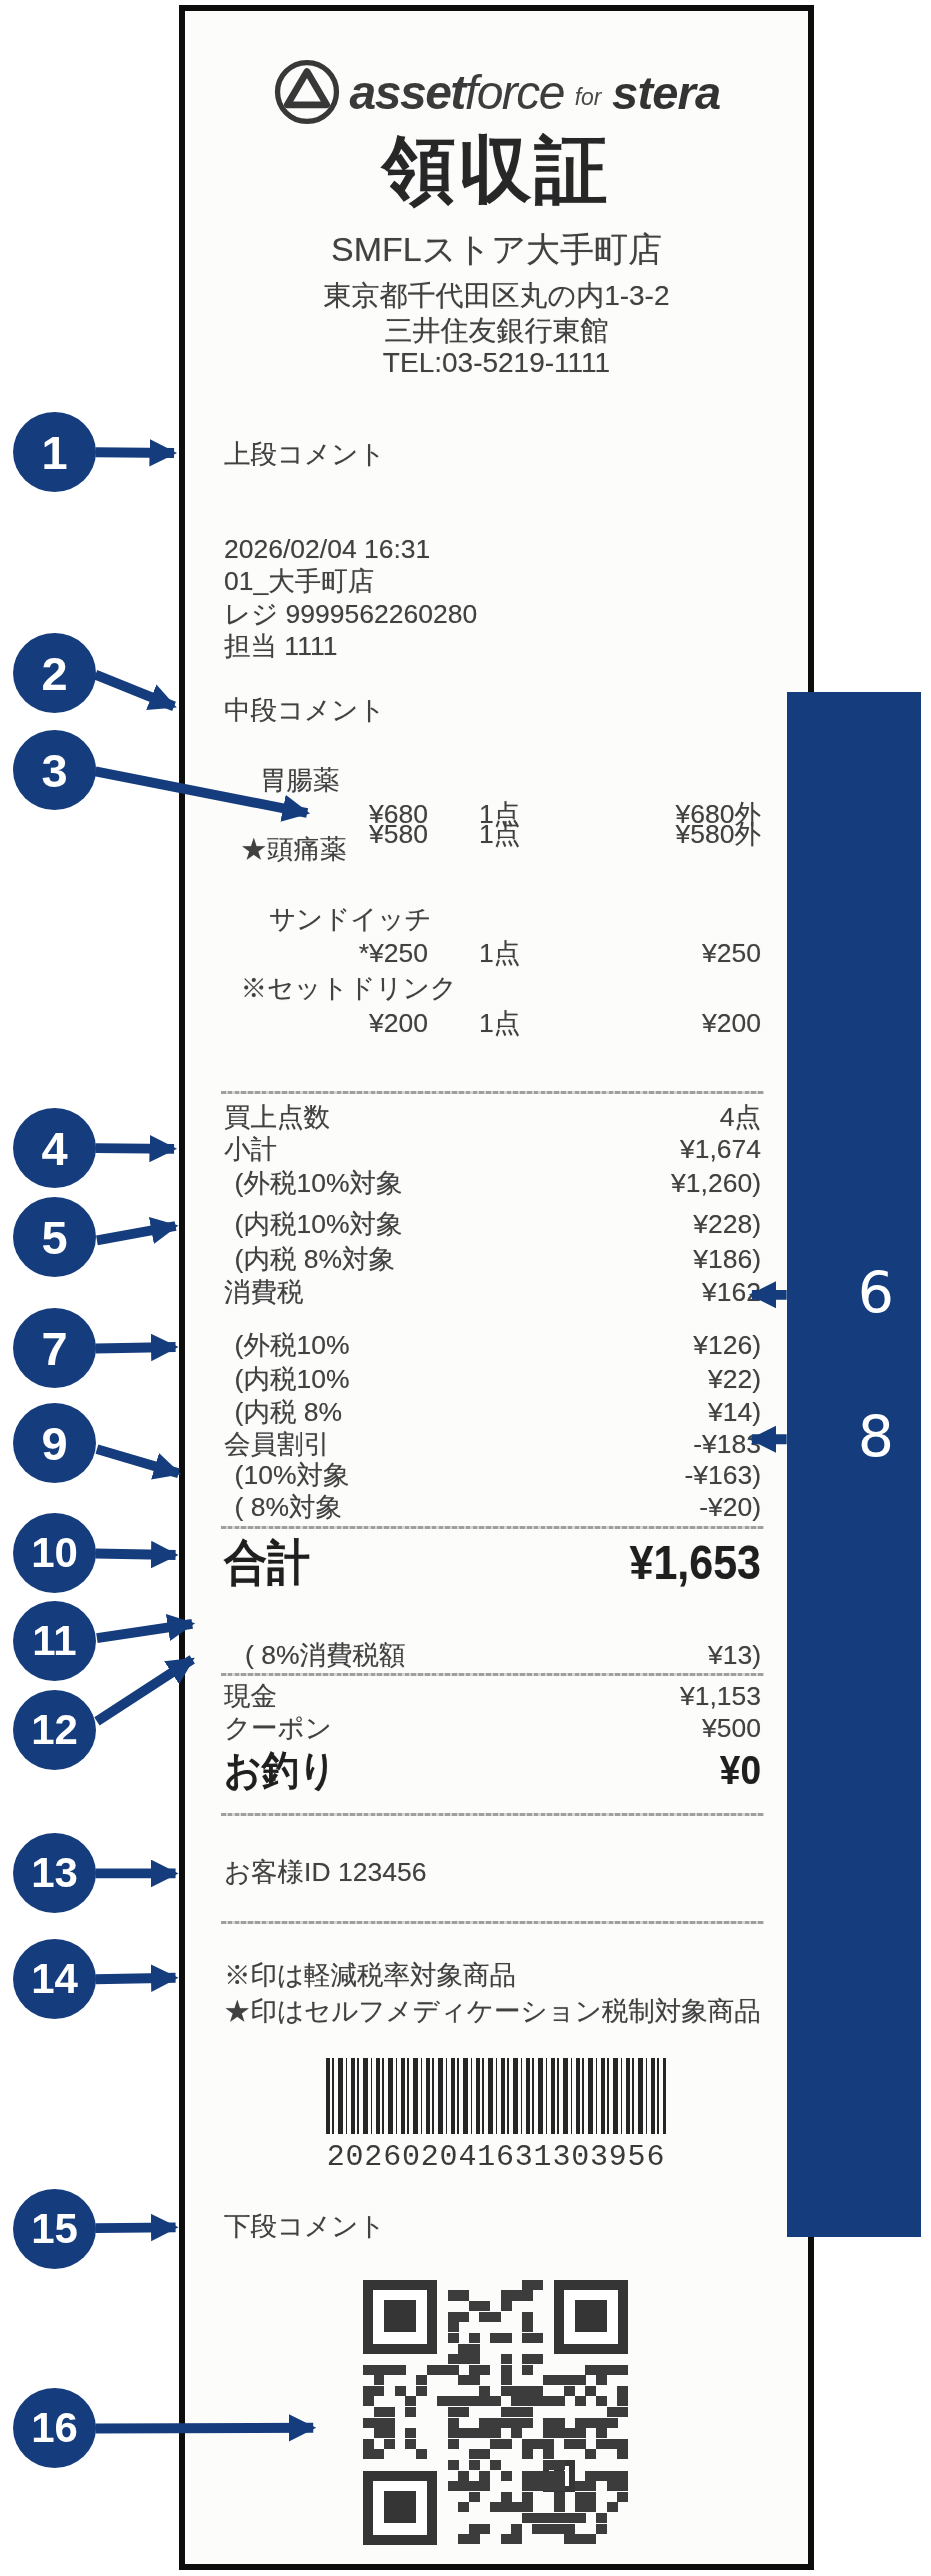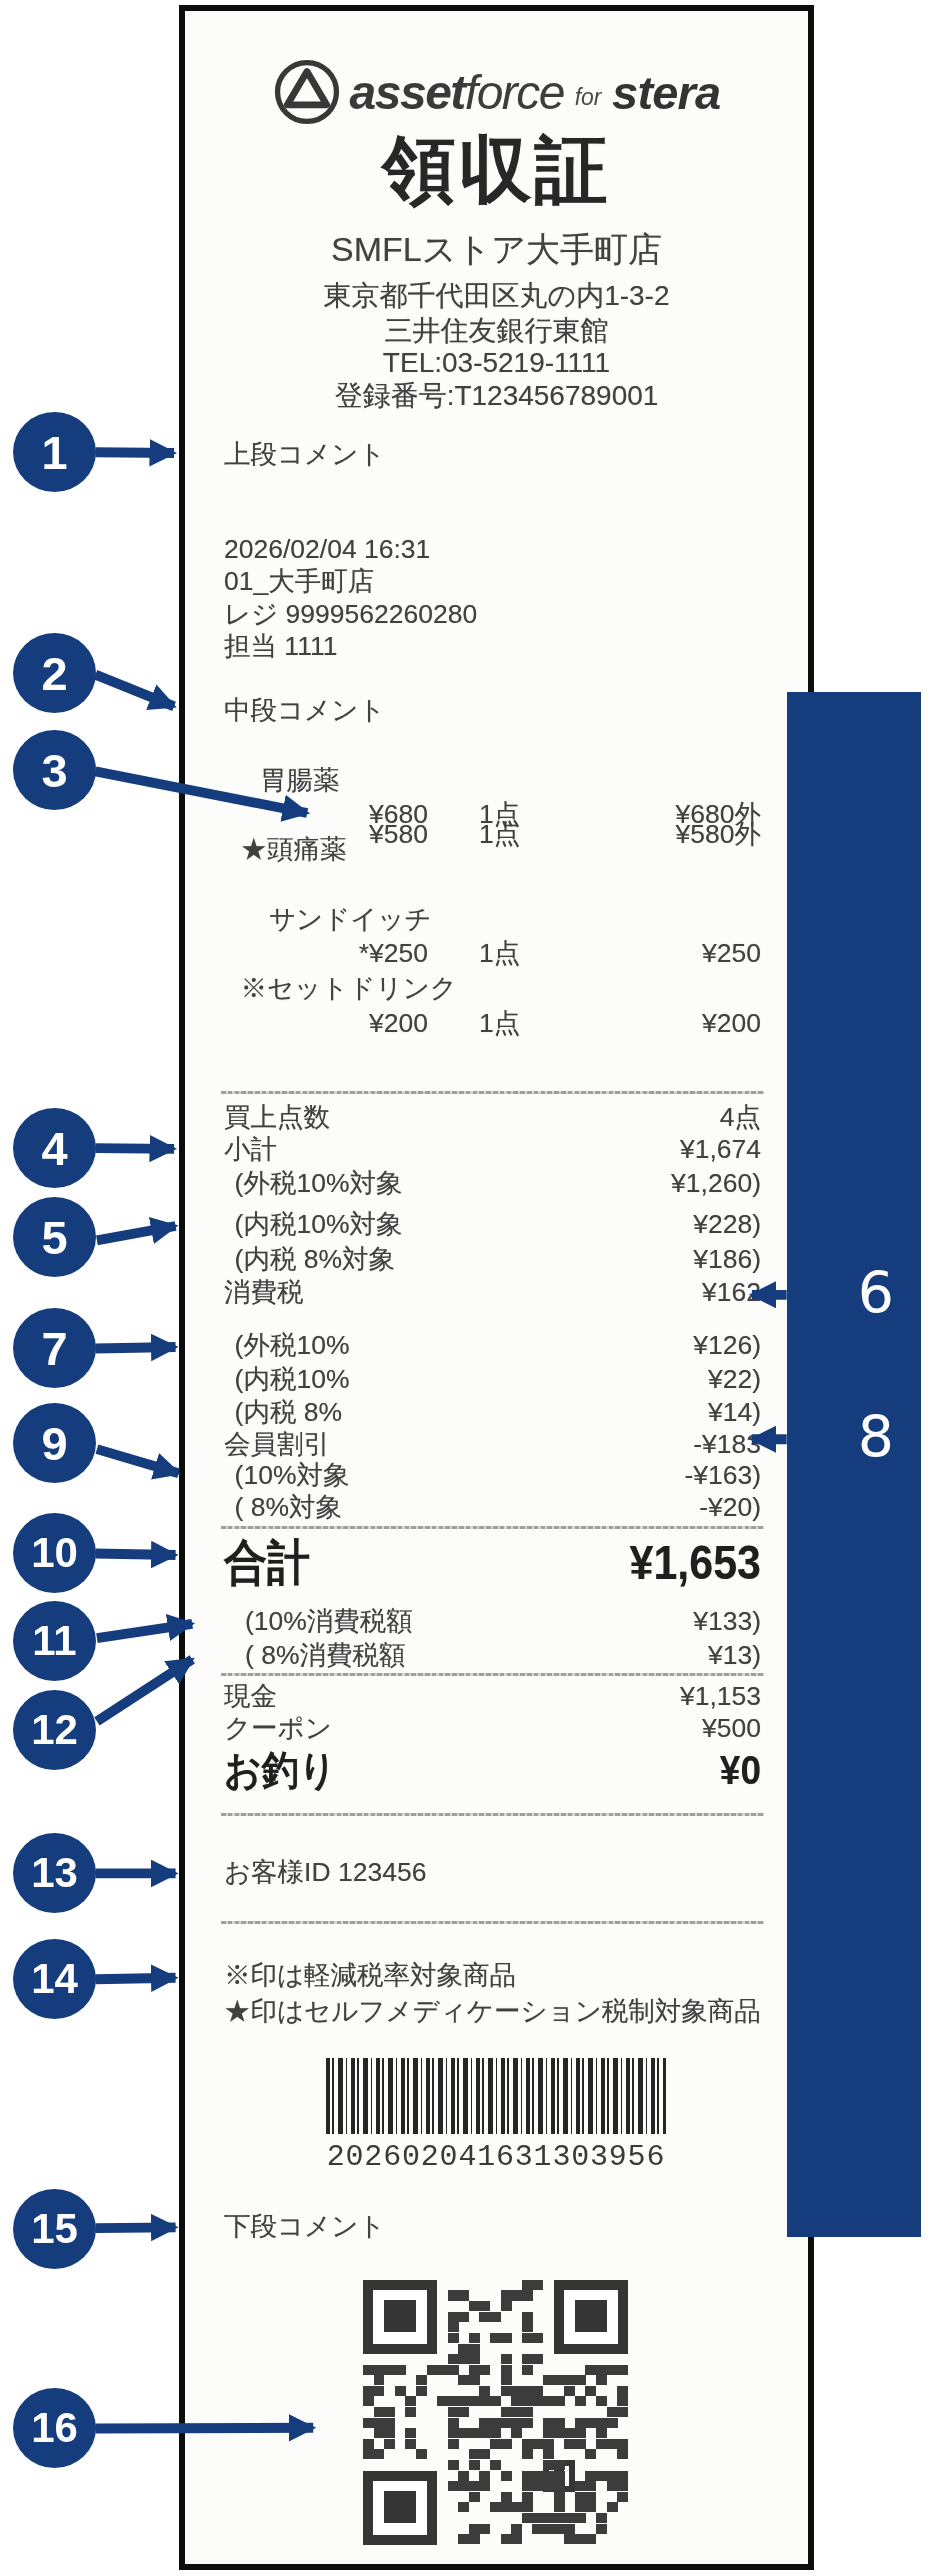--- a/index.html
+++ b/index.html
@@ -82,21 +82,20 @@
         <span class="lfor">for</span>
         <span class="lst">stera</span>
     </div>
 
     <div class="title rtext">領収証</div>
 
     <div class="crow store rtext" style="top:218px">SMFLストア大手町店</div>
     <div class="crow rtext" style="top:268px">東京都千代田区丸の内1-3-2</div>
     <div class="crow rtext" style="top:303px">三井住友銀行東館</div>
     <div class="crow rtext" style="top:335px">TEL:03-5219-1111</div>
-    <div class="crow rtext" style="top:368px">登録番号:T123456789001</div>
 
     <div class="row rtext" style="top:427px">
       <span>上段コメント</span>
     </div>
 
     <div class="row rtext" style="top:522px">
       <span>2026/02/04 16:31</span>
     </div>
     <div class="row rtext" style="top:554px">
       <span>01_大手町店</span>
@@ -194,24 +193,20 @@
     <div class="row rtext" style="top:1480px">
       <span class="ind">( 8%対象</span>
       <span>-¥20)</span>
     </div>
 
     <div class="sep" style="top:1515px"></div>
 
     <div class="row big rtext" style="top:1522px">
       <span>合計</span>
       <span>¥1,653</span>
-    </div>
-    <div class="row rtext" style="top:1594px">
-      <span class="ind2">(10%消費税額</span>
-      <span>¥133)</span>
     </div>
     <div class="row rtext" style="top:1628px">
       <span class="ind2">( 8%消費税額</span>
       <span>¥13)</span>
     </div>
 
     <div class="sep" style="top:1662px"></div>
 
     <div class="row rtext" style="top:1669px">
       <span>現金</span>

